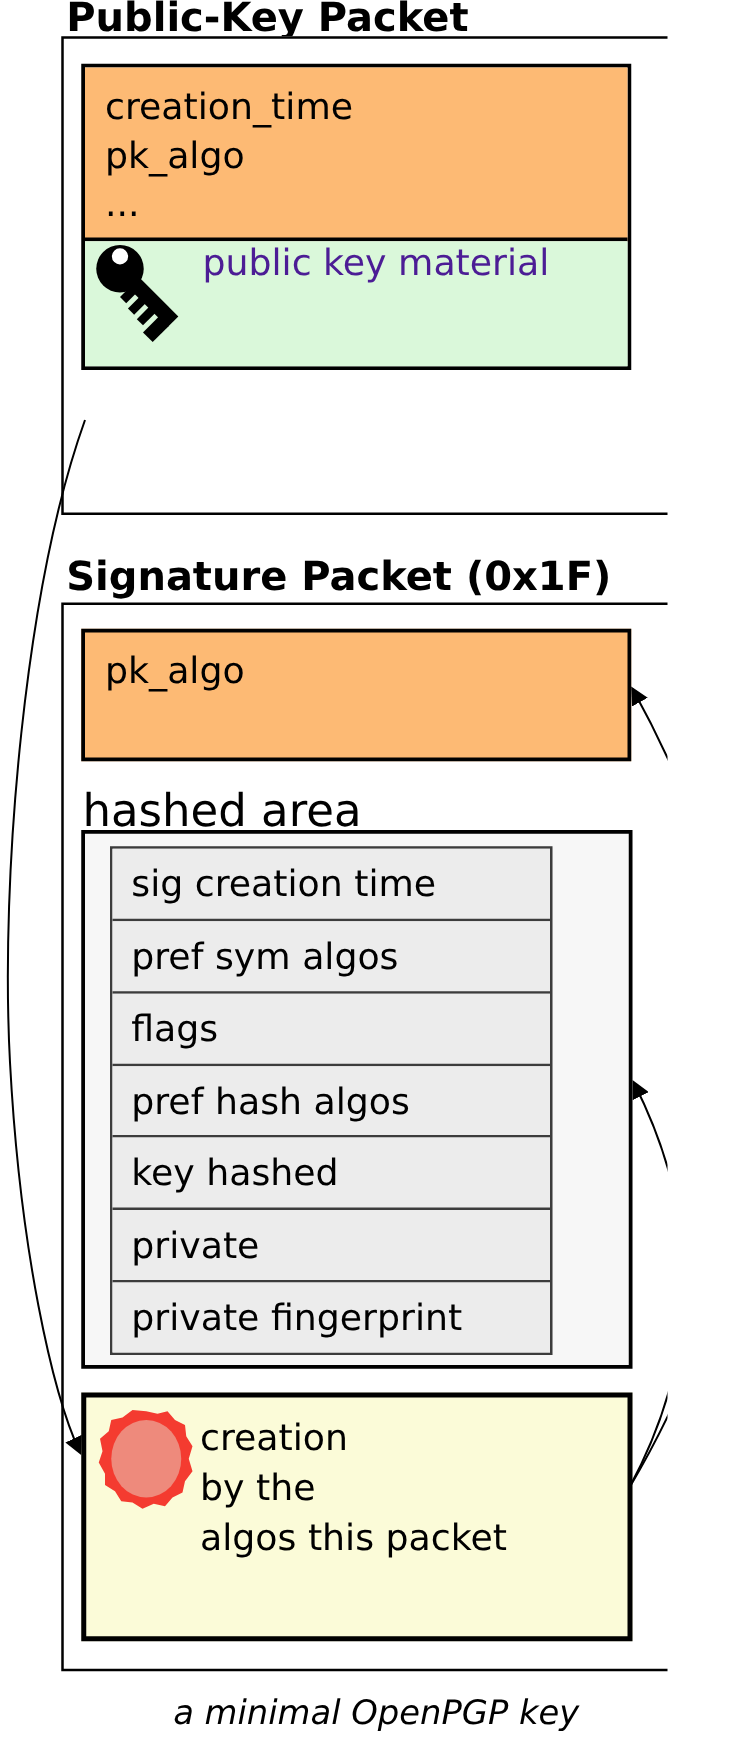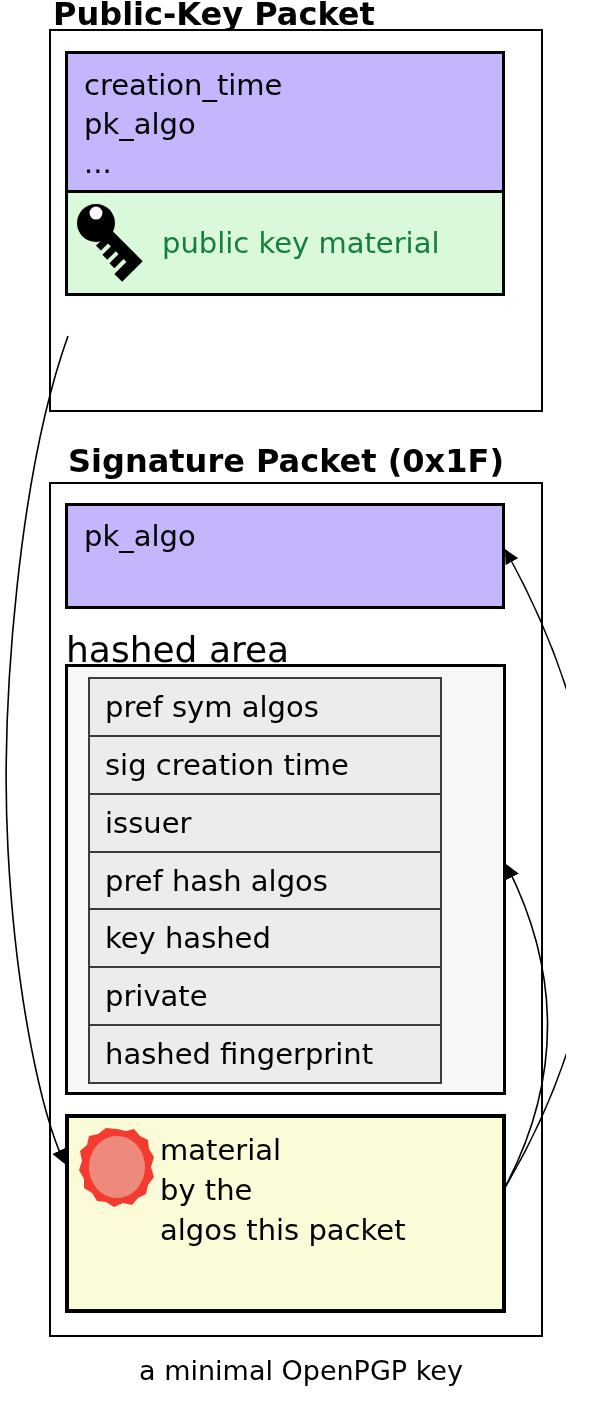--- a/index.html
+++ b/index.html
@@ -1,24 +1,24 @@
 <!DOCTYPE html>
 <html><head>
 <meta charset="utf-8">
 <style>
   html,body{margin:0;padding:0;background:#fff;}
   .canvas{position:relative;width:534px;height:1406px;background:#fff;overflow:hidden;
-          font-family:"DejaVu Sans","Liberation Sans",sans-serif;color:#000;padding-left:32px;}
+          font-family:"DejaVu Sans","Liberation Sans",sans-serif;color:#000;}
   .abs{position:absolute;box-sizing:border-box;}
   .title{font-size:32px;font-weight:bold;line-height:34px;white-space:nowrap;}
   .box{border:3px solid #000;background:#fff;}
   .thin{border-width:2.5px;}
-  .purple{background:#c4b5fd;}
+  .purple{background:#fdba74;}
   .cellpad{padding:12px 0 0 16px;font-size:29px;line-height:39px;}
-  .green{background:#daf8da;color:#15803d;display:flex;align-items:center;}
+  .green{background:#daf8da;color:#4c1d95;display:flex;align-items:flex-start;}
   .hashed-label{font-size:36px;line-height:36px;}
   .hashed-box{background:#f7f7f7;border:3px solid #000;}
   .subtable{border:2px solid #3c3c3c;display:flex;flex-direction:column;background:#ececec;}
   .subrow{flex:1;display:flex;align-items:center;padding-left:15px;font-size:29px;
           border-bottom:2px solid #3c3c3c;background:#ececec;}
   .subrow:last-child{border-bottom:none;}
   .yellow{background:#fbfbd8;border:4px solid #000;}
   .siglines{font-size:29px;line-height:40px;}
   .caption{font-size:27px;text-align:center;}
   .arrows{position:absolute;left:0;top:0;pointer-events:none;}
@@ -48,56 +48,56 @@
           <rect x="27" y="5" width="7" height="13"></rect>
           <rect x="38" y="5" width="7" height="14"></rect>
           <rect x="49" y="5" width="11" height="18"></rect>
           <circle cx="-7" cy="-7" r="6.5" fill="#fff"></circle>
         </g>
       </svg>
       <span class="line" style="margin-left:8px;font-size:29px;">public key material</span>
     </div>
   </div>
 
-  <div class="abs title" style="left:68px;top:444px;">Signature Packet (0x1F)</div>
+  <div class="abs title" style="left:53px;top:444px;">Signature Packet (0x1F)</div>
 
   <div class="abs box thin" style="left:49px;top:482px;width:494px;height:855px;"></div>
 
   <div class="abs box purple cellpad" style="left:65px;top:503px;width:440px;height:106px;padding-top:10px;line-height:40px;">
     <div class="line">pk_algo</div>
   </div>
 
   <div class="abs hashed-label" style="left:66px;top:632px;">hashed area</div>
 
   <div class="abs hashed-box" style="left:65px;top:664px;width:441px;height:431px;"></div>
 
   <div class="abs subtable" style="left:88px;top:677px;width:354px;height:407px;">
+    <div class="subrow">sig creation time</div>
     <div class="subrow">pref sym algos</div>
-    <div class="subrow">sig creation time</div>
-    <div class="subrow">issuer</div>
+    <div class="subrow">flags</div>
     <div class="subrow">pref hash algos</div>
     <div class="subrow">key hashed</div>
     <div class="subrow">private</div>
-    <div class="subrow">hashed fingerprint</div>
+    <div class="subrow">private fingerprint</div>
   </div>
 
   <div class="abs yellow" style="left:65px;top:1114px;width:441px;height:199px;"></div>
 
   <svg class="abs" style="left:76px;top:1124px;" width="82" height="88" viewBox="0 0 82 88">
     <path d="M41 5 L50 7 L58 5 L64 12 L72 16 L73 25 L78 33 L75 43 L78 53 L72 61 L70 70 L62 74 L56 81 L47 79 L38 83 L30 78 L21 77 L16 69 L8 64 L8 55 L3 46 L6 37 L4 27 L11 21 L13 12 L22 10 L30 4 Z" fill="#f43b30"></path>
     <ellipse cx="41" cy="43" rx="28" ry="31" fill="#ee8a7c"></ellipse>
   </svg>
 
   <div class="abs siglines" style="left:160px;top:1130px;">
-    <div class="line">material</div>
+    <div class="line">creation</div>
     <div class="line">by the</div>
     <div class="line">algos this packet</div>
   </div>
 
-  <div class="abs caption" style="left:0;top:1355px;width:602px;">a minimal OpenPGP key</div>
+  <div class="abs caption" style="left:0;top:1355px;width:602px;font-style:italic;">a minimal OpenPGP key</div>
 
   <svg class="arrows" width="602" height="1406" viewBox="0 0 602 1406">
     <defs>
       <marker id="ah" viewBox="0 0 10 10" refX="8.5" refY="5" markerWidth="9" markerHeight="9" orient="auto">
         <path d="M0,0 L10,5 L0,10 z" fill="#000"></path>
       </marker>
     </defs>
     <path d="M 68 336 C 20 470, 0 700, 8 850 C 16 1000, 42 1115, 64 1162" fill="none" stroke="#000" stroke-width="1.6" marker-end="url(#ah)"></path>
     <path d="M 503 1191 Q 688 880 506 551" fill="none" stroke="#000" stroke-width="1.6" marker-end="url(#ah)"></path>
     <path d="M 503 1191 Q 590 1030 507 866" fill="none" stroke="#000" stroke-width="1.6" marker-end="url(#ah)"></path>

